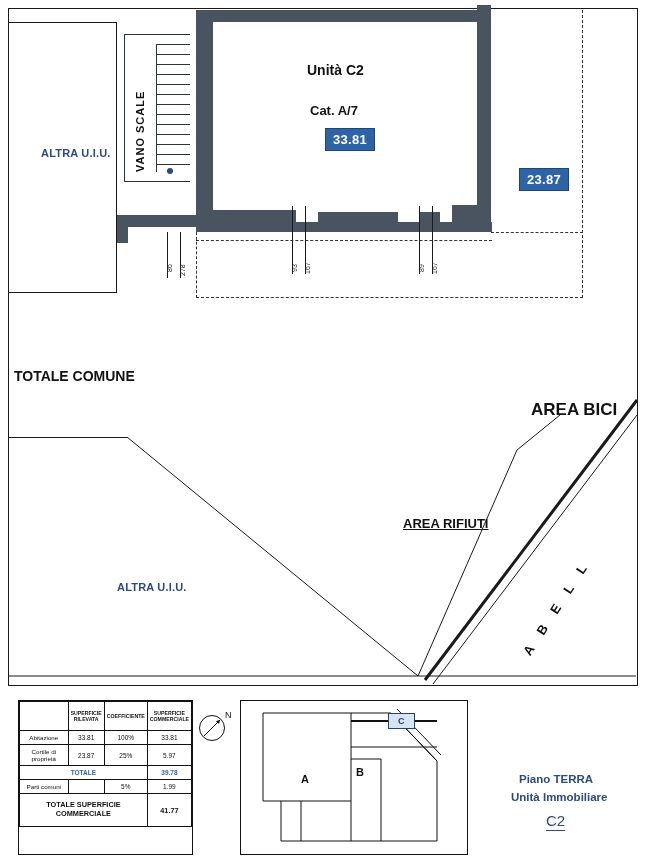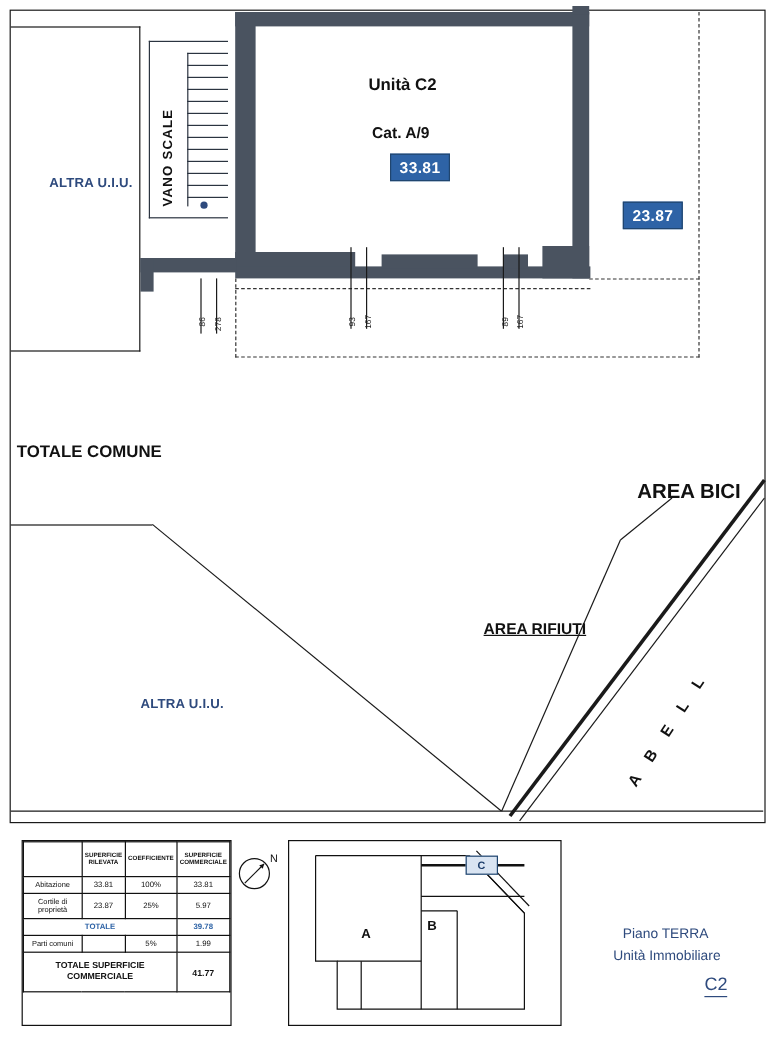--- a/index.html
+++ b/index.html
@@ -134,27 +134,27 @@
     color: #1c3d6b;
     font-size: 9px;
     font-weight: bold;
     padding: 2px 9px;
   }
 
   
   .footer-txt {
     color: #2e4a7d;
     font-size: 11.5px;
+    font-weight: bold;
   }
   #footer-c2 {
     color: #2e4a7d;
     font-size: 15px;
     border-bottom: 1px solid #2e4a7d;
     padding-bottom: 1px;
-    margin-left: 41px;
   }
 
   
   .stair {
     background: #2b3440;
     height: 1px;
   }
 </style>
 </head>
 <body>
@@ -201,21 +201,21 @@
   <div class="abs wall" style="left:196px; top:210px; width:100px; height:14px;"></div>
   <div class="abs wall" style="left:196px; top:222px; width:296px; height:10px;"></div>
   <div class="abs wall" style="left:318px; top:212px; width:80px; height:12px;"></div>
   <div class="abs wall" style="left:420px; top:212px; width:20px; height:12px;"></div>
   <div class="abs wall" style="left:452px; top:205px; width:39px; height:27px;"></div>
 
   <div class="abs wall" style="left:117px; top:215px; width:80px; height:12px;"></div>
   <div class="abs wall" style="left:117px; top:215px; width:11px; height:28px;"></div>
 
   <div class="abs lbl-black" style="left:307px; top:62px; font-size:14px;">Unità C2</div>
-  <div class="abs lbl-black" style="left:310px; top:103px; font-size:13px;">Cat. A/9</div>
+  <div class="abs lbl-black" style="left:310px; top:103px; font-size:13px;">Cat. A/7</div>
   <div class="abs badge" style="left:325px; top:128px;">33.81</div>
 
   <div class="abs badge" style="left:519px; top:168px;">23.87</div>
 
   <div class="abs dashed-v" style="left:582px; top:10px; height:288px;"></div>
   <div class="abs dashed-h" style="left:196px; top:297px; width:387px;"></div>
   <div class="abs dashed-v" style="left:196px; top:232px; height:66px;"></div>
   <div class="abs dashed-h" style="left:491px; top:232px; width:92px;"></div>
   <div class="abs dashed-h" style="left:196px; top:240px; width:296px;"></div>
 

